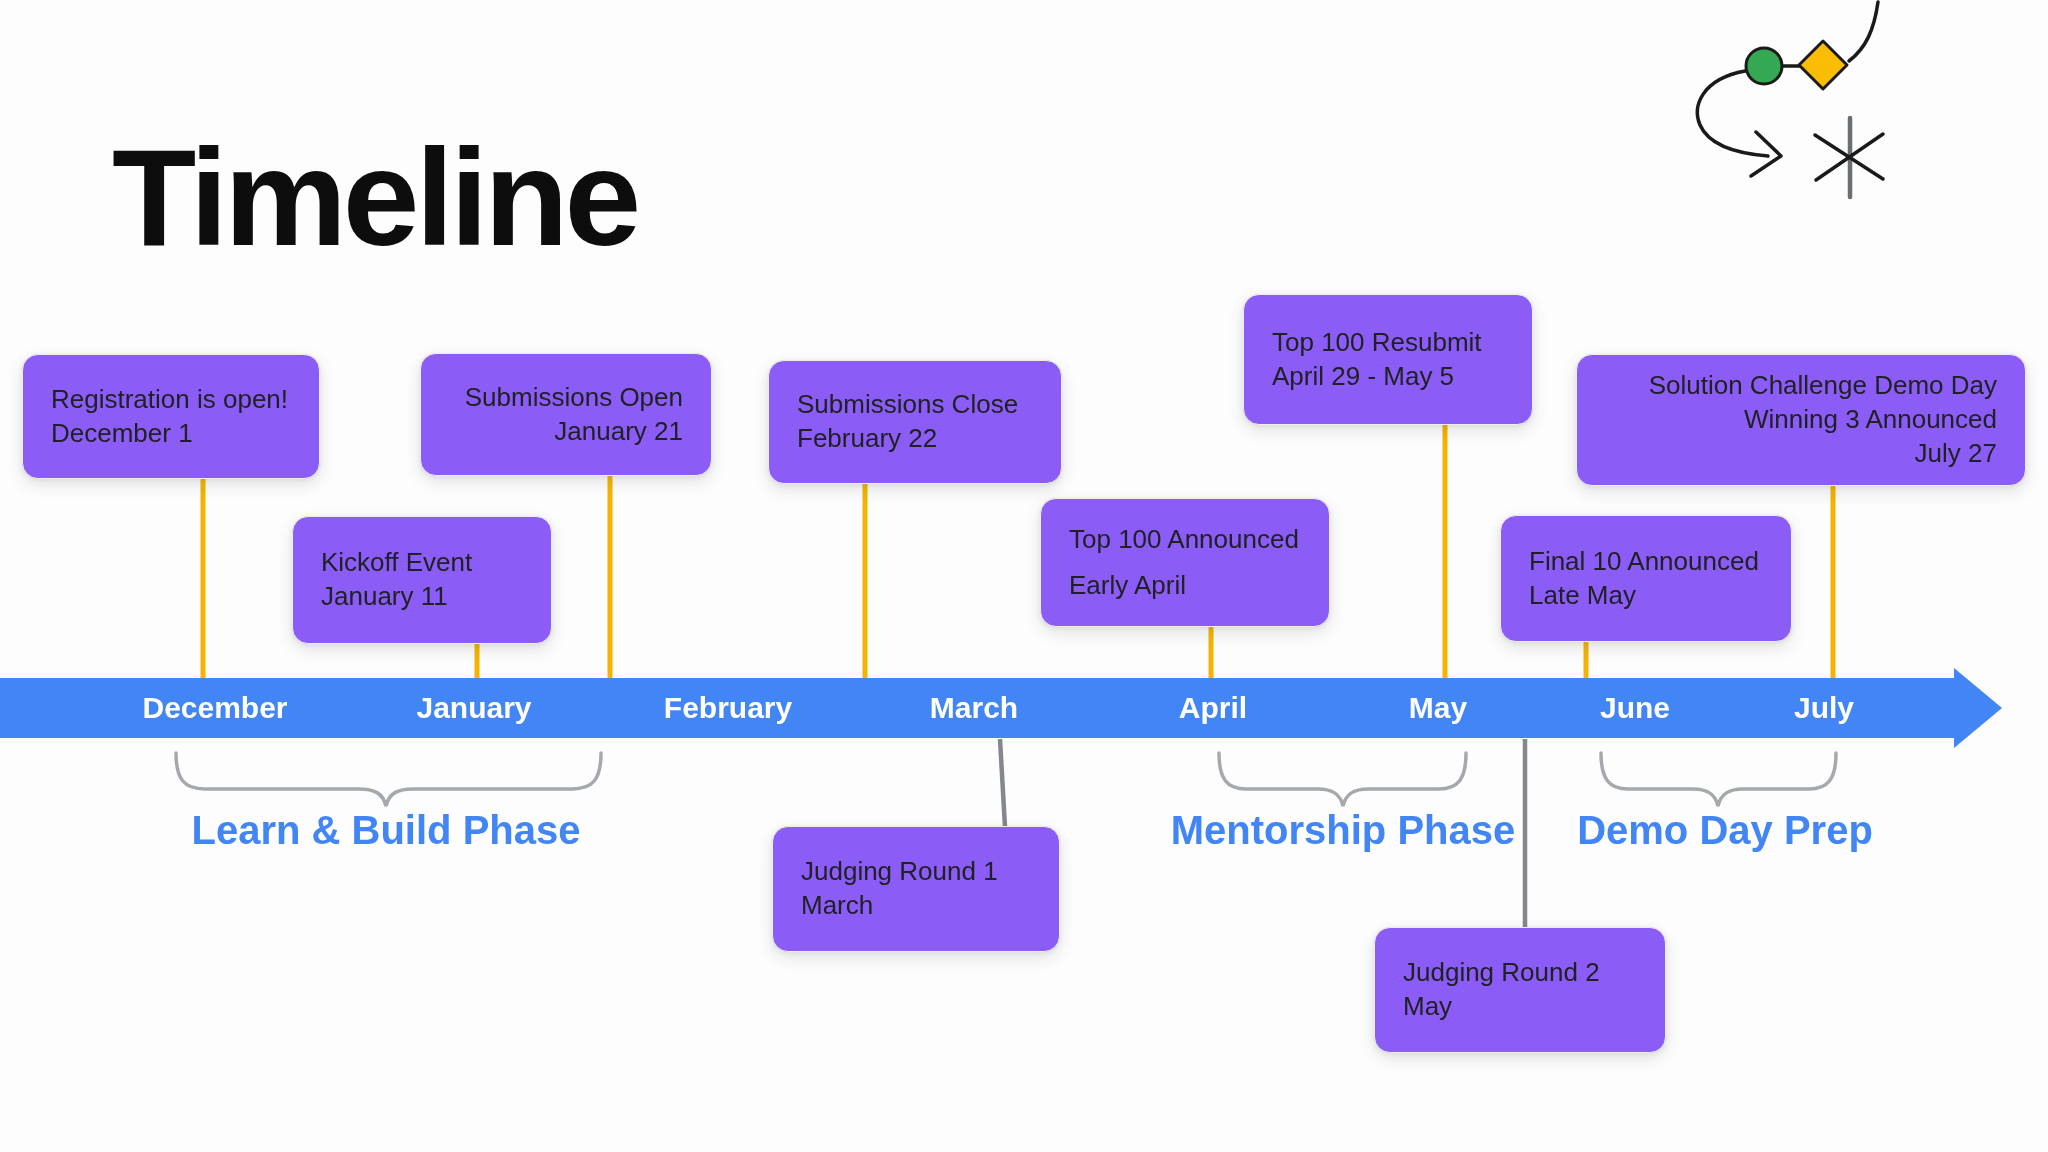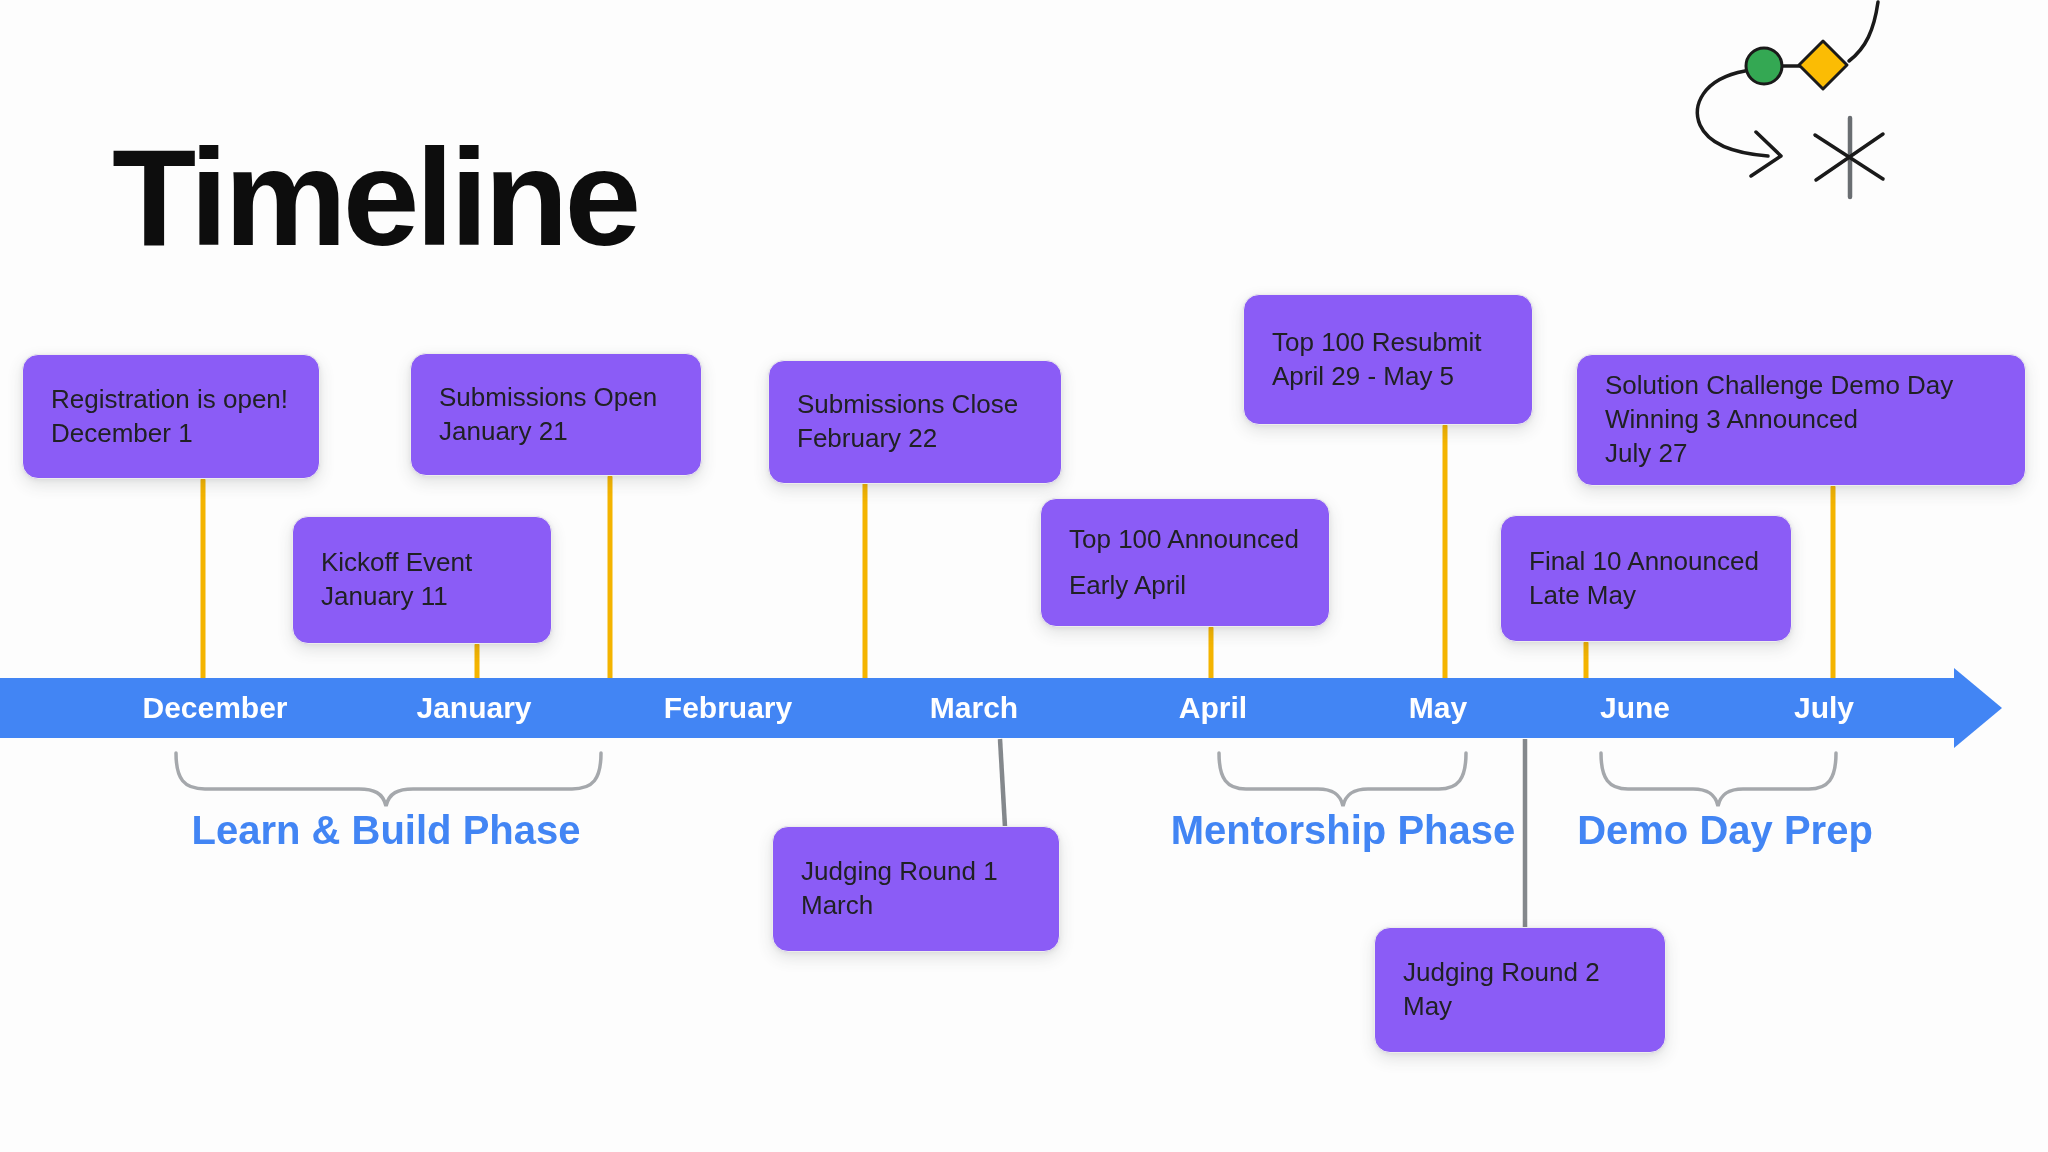--- a/index.html
+++ b/index.html
@@ -112,21 +112,21 @@
   <div class="card" style="left:22px;top:354px;width:298px;height:125px;">
     <span class="line">Registration is open!</span>
     <span class="line">December 1</span>
   </div>
 
   <div class="card" style="left:292px;top:516px;width:260px;height:128px;">
     <span class="line">Kickoff Event</span>
     <span class="line">January 11</span>
   </div>
 
-  <div class="card" style="left:410px;top:353px;width:292px;height:123px;">
+  <div class="card" style="left:420px;top:353px;width:292px;height:123px;text-align:right;">
     <span class="line">Submissions Open</span>
     <span class="line">January 21</span>
   </div>
 
   <div class="card" style="left:768px;top:360px;width:294px;height:124px;">
     <span class="line">Submissions Close</span>
     <span class="line">February 22</span>
   </div>
 
   <div class="card" style="left:1040px;top:498px;width:290px;height:129px;gap:12px;">
@@ -137,21 +137,21 @@
   <div class="card" style="left:1243px;top:294px;width:290px;height:131px;">
     <span class="line">Top 100 Resubmit</span>
     <span class="line">April 29 - May 5</span>
   </div>
 
   <div class="card" style="left:1500px;top:515px;width:292px;height:127px;">
     <span class="line">Final 10 Announced</span>
     <span class="line">Late May</span>
   </div>
 
-  <div class="card" style="left:1576px;top:354px;width:450px;height:132px;">
+  <div class="card" style="left:1576px;top:354px;width:450px;height:132px;align-items:flex-end;">
     <span class="line">Solution Challenge Demo Day</span>
     <span class="line">Winning 3 Announced</span>
     <span class="line">July 27</span>
   </div>
 
   <div class="card" style="left:772px;top:826px;width:288px;height:126px;">
     <span class="line">Judging Round 1</span>
     <span class="line">March</span>
   </div>
 

